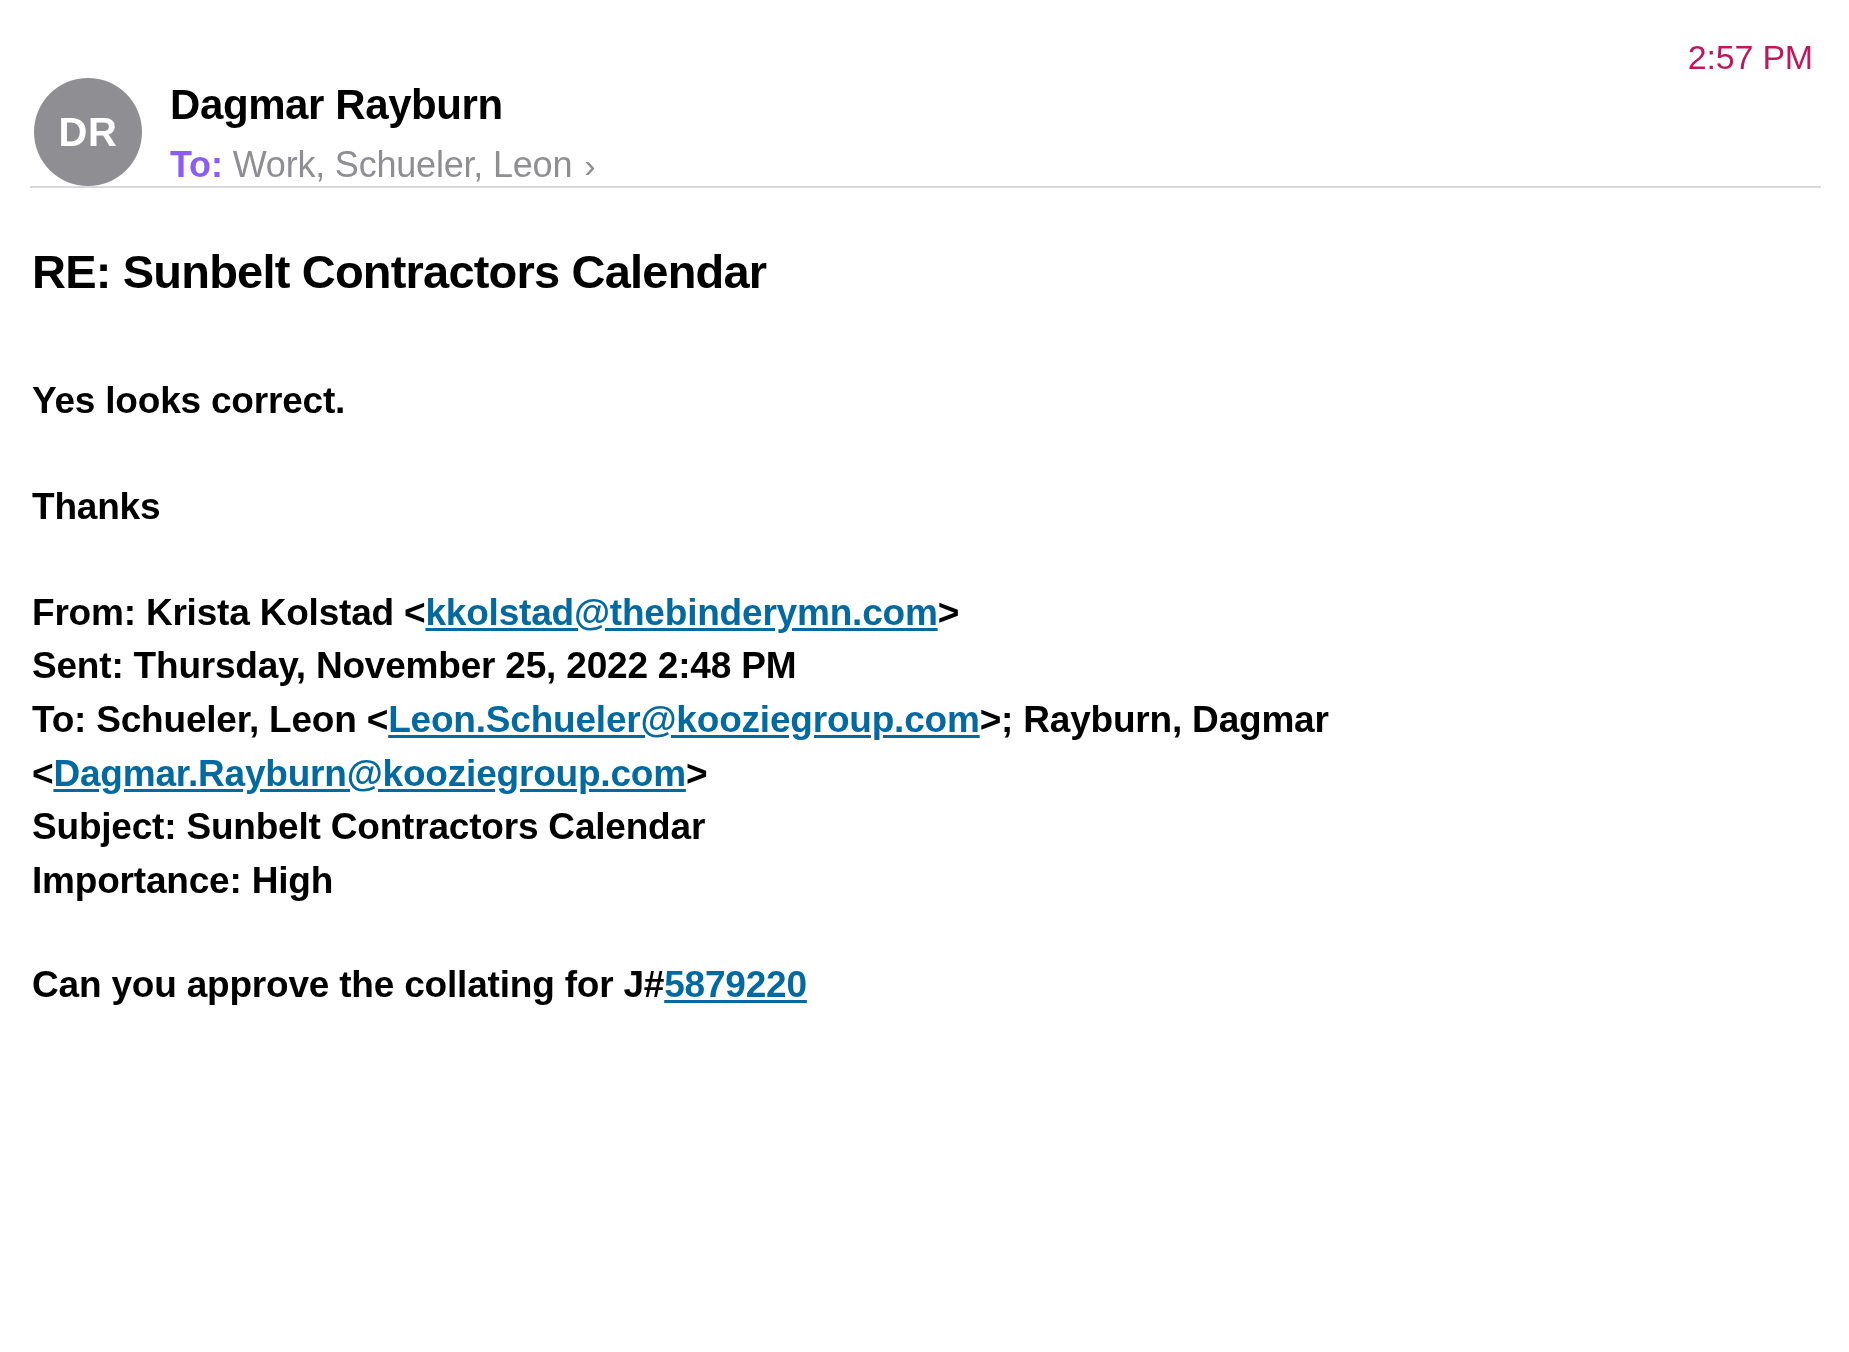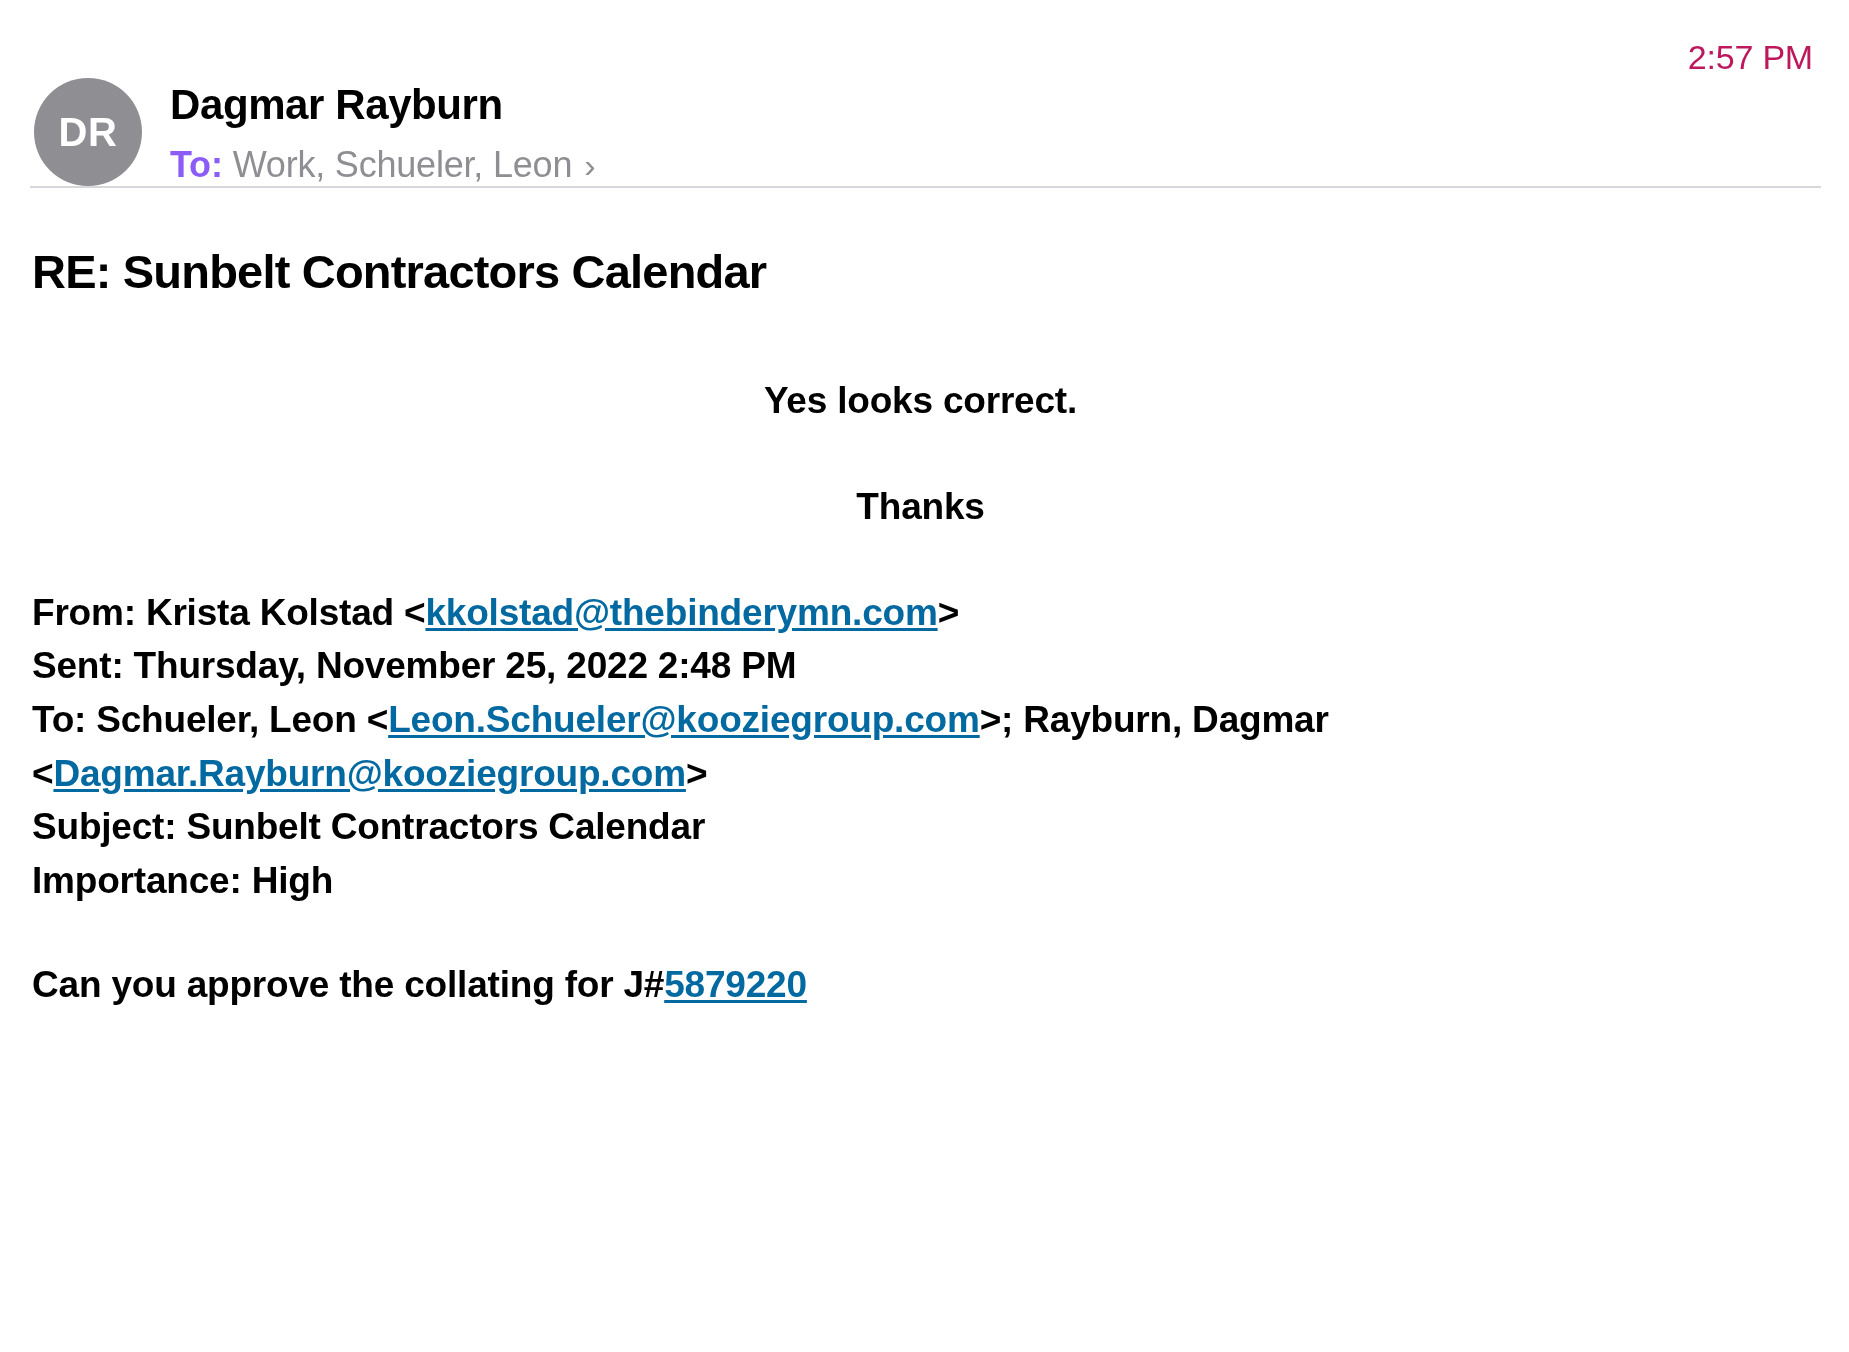--- a/index.html
+++ b/index.html
@@ -122,21 +122,20 @@
     margin-bottom: 74px;
   }
 
   .para {
     font-size: 37px;
     line-height: 1.45;
     letter-spacing: -0.2px;
     font-weight: 600;
     color: #000000;
     margin: 0 0 52px 0;
-    text-align: center;
   }
 
   .quoted-block {
     font-size: 37px;
     line-height: 1.45;
     letter-spacing: -0.2px;
     font-weight: 600;
     color: #000000;
     margin: 0 0 50px 0;
   }

